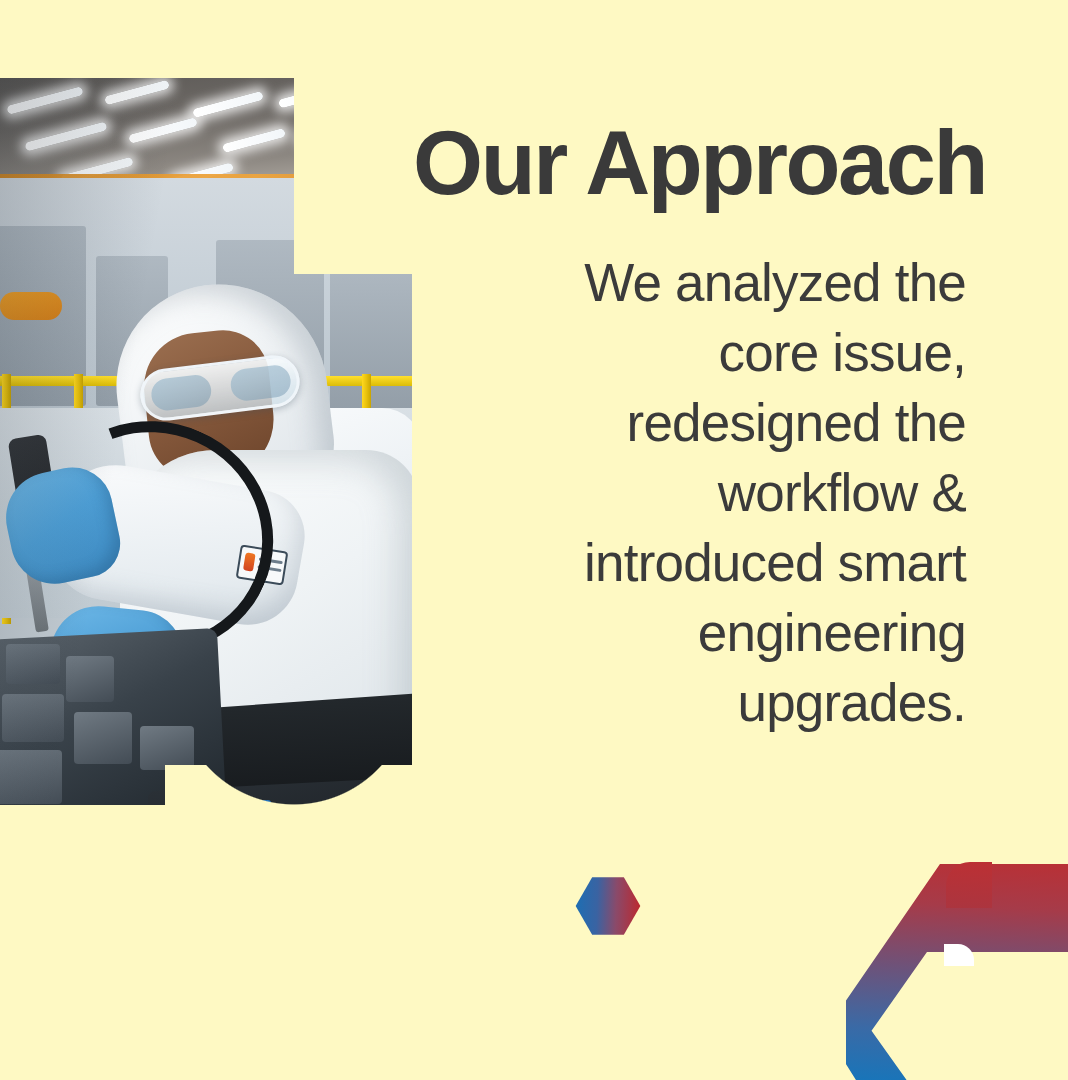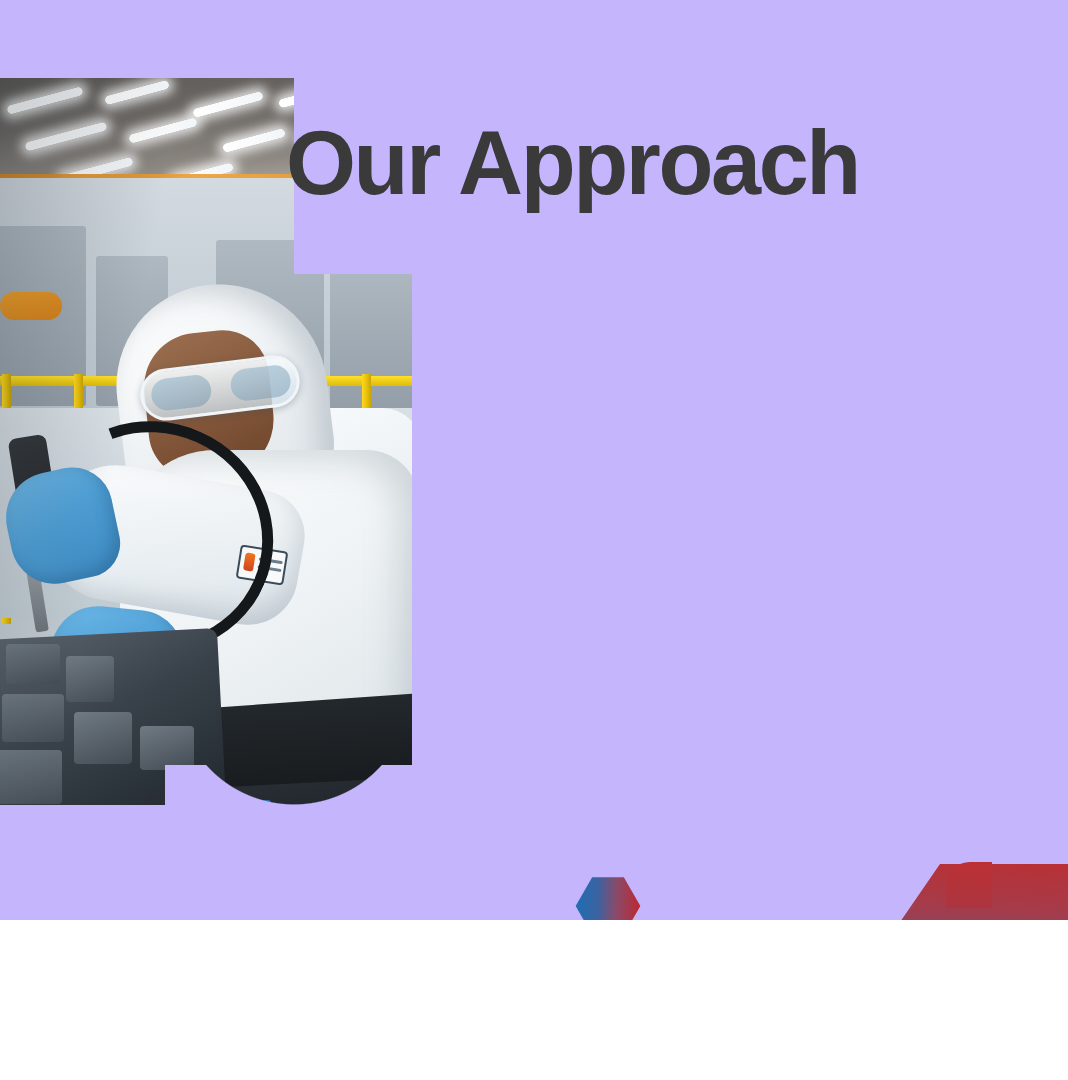--- a/index.html
+++ b/index.html
@@ -8,23 +8,24 @@
     background:#ffffff;
     font-family:"Liberation Sans", sans-serif;
     overflow:hidden;
     position:relative;
   }
 
   .slide {
     position:absolute;
     inset:0;
     width:1068px;
-    height:920px;
-    background:#c4b5fd;
+    height:1080px;
+    background:#fef9c3;
     overflow:hidden;
+    text-align:right;
   }
 
   
   .photo-wrap {
     position:absolute;
     left:0; top:78px;
     width:412px; height:727px;
   }
 
   .photo-shape {
@@ -393,20 +394,21 @@
         <div class="tray"></div>
         <div class="blu" style="left:186px; top:724px; width:86px; height:26px; transform:rotate(-3deg);"></div>
 
         <div class="shade-left"></div>
       </div>
     </div>
   </div>
 
   <h1 class="heading">Our Approach</h1>
 
+  <p class="body-copy">We analyzed the core issue, redesigned the workflow &amp; introduced smart engineering upgrades.</p>
 
   <div class="hexagon"></div>
 
   <div class="chevron"></div>
   <div class="chev-round-tl"></div>
   <div class="chev-round-notch"></div>
 
 </div>
 
 </body></html>

